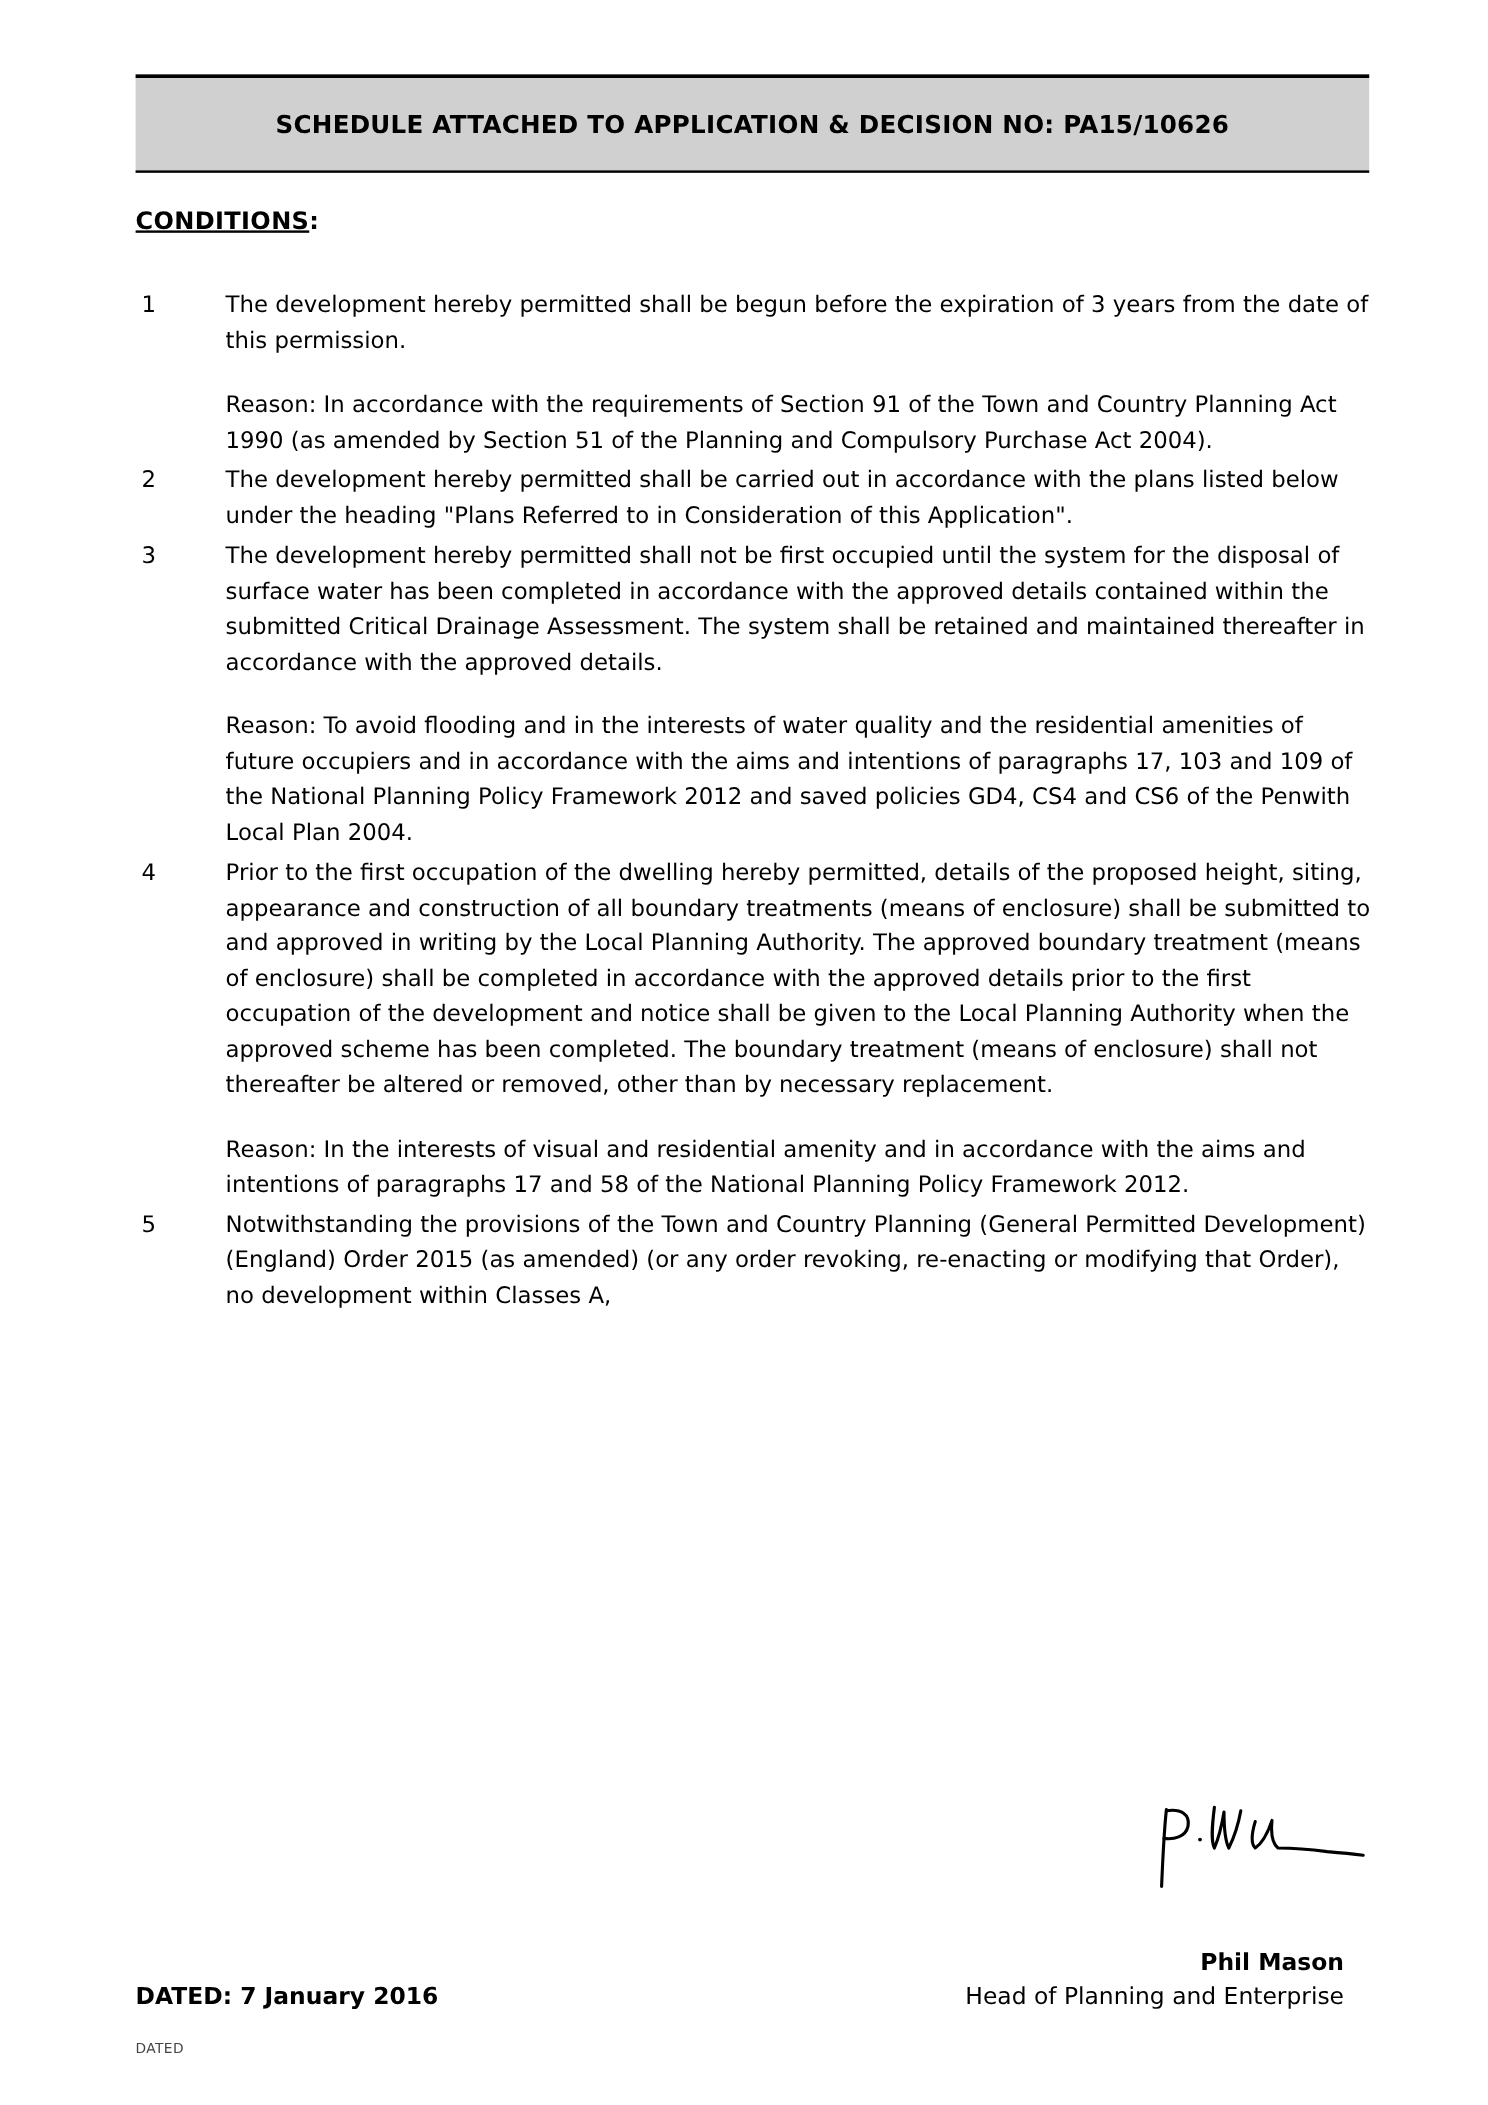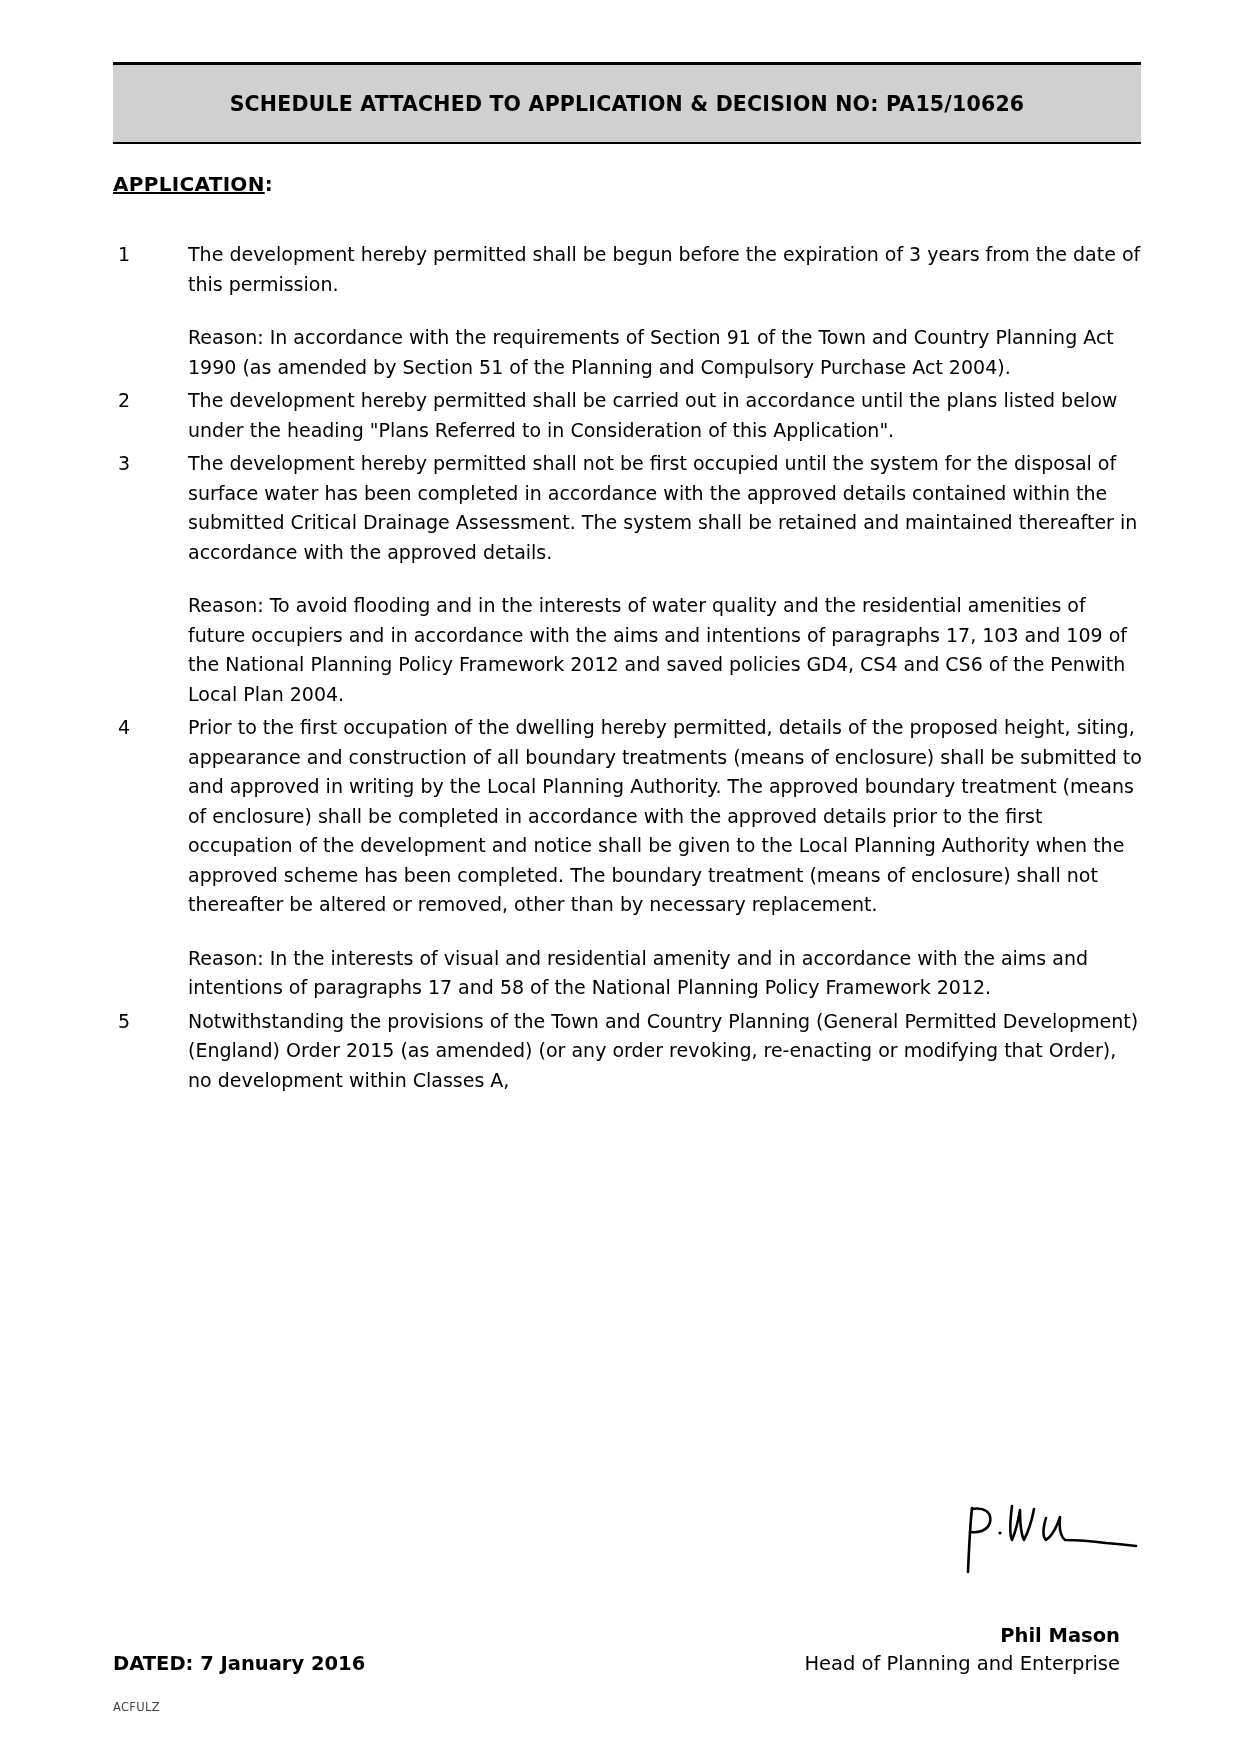--- a/index.html
+++ b/index.html
@@ -133,36 +133,36 @@
 </style>
 </head>
 <body>
 
 <div class="page">
 
   <div class="header-band">
     <div class="header-title">SCHEDULE ATTACHED TO APPLICATION &amp; DECISION NO:  PA15/10626</div>
   </div>
 
-  <div class="conditions-heading"><span class="u">APPLICATION</span><span>:</span></div>
+  <div class="conditions-heading"><span class="u">CONDITIONS</span><span>:</span></div>
 
   <div class="content">
 
     <div class="condition">
       <div class="cond-num">1</div>
       <div class="cond-body">
         <p>The development hereby permitted shall be begun before the expiration of 3 years from the date of this permission.</p>
         <p>Reason:  In accordance with the requirements of Section 91 of the Town and Country Planning Act 1990 (as amended by Section 51 of the Planning and Compulsory Purchase Act 2004).</p>
       </div>
     </div>
 
     <div class="condition">
       <div class="cond-num">2</div>
       <div class="cond-body">
-        <p>The development hereby permitted shall be carried out in accordance until the plans listed below under the heading "Plans Referred to in Consideration of this Application".</p>
+        <p>The development hereby permitted shall be carried out in accordance with the plans listed below under the heading "Plans Referred to in Consideration of this Application".</p>
       </div>
     </div>
 
     <div class="condition">
       <div class="cond-num">3</div>
       <div class="cond-body">
         <p>The development hereby permitted shall not be first occupied until the system for the disposal of surface water has been completed in accordance with the approved details contained within the submitted Critical Drainage Assessment. The system shall be retained and maintained thereafter in accordance with the approved details.</p>
         <p>Reason:  To avoid flooding and in the interests of water quality and the residential amenities of future occupiers and in accordance with the aims and intentions of paragraphs 17, 103 and 109 of the National Planning Policy Framework 2012 and saved policies GD4, CS4 and CS6 of the Penwith Local Plan 2004.</p>
       </div>
     </div>
@@ -192,15 +192,15 @@
         <circle cx="40" cy="33" r="1.6" fill="#000000" stroke="none"></circle>
         <path d="M52 6 C50 22, 49 34, 52 40 C55 33, 58 22, 60 10 C60 24, 61 34, 64 40 C68 32, 72 20, 74 9"></path>
         <path d="M86 18 C83 28, 82 36, 86 40 C92 36, 97 26, 100 17 C99 27, 100 36, 105 40 C116 40, 131 41, 146 43 C158 44, 168 45, 176 46"></path>
       </g>
     </svg>
   </div>
 
   <div class="sig-name">Phil Mason</div>
   <div class="sig-role">Head of Planning and Enterprise</div>
   <div class="dated">DATED:  7 January 2016</div>
-  <div class="footer-code">ACFULZ</div>
+  <div class="footer-code">DATED</div>
 
 </div>
 
 </body></html>

